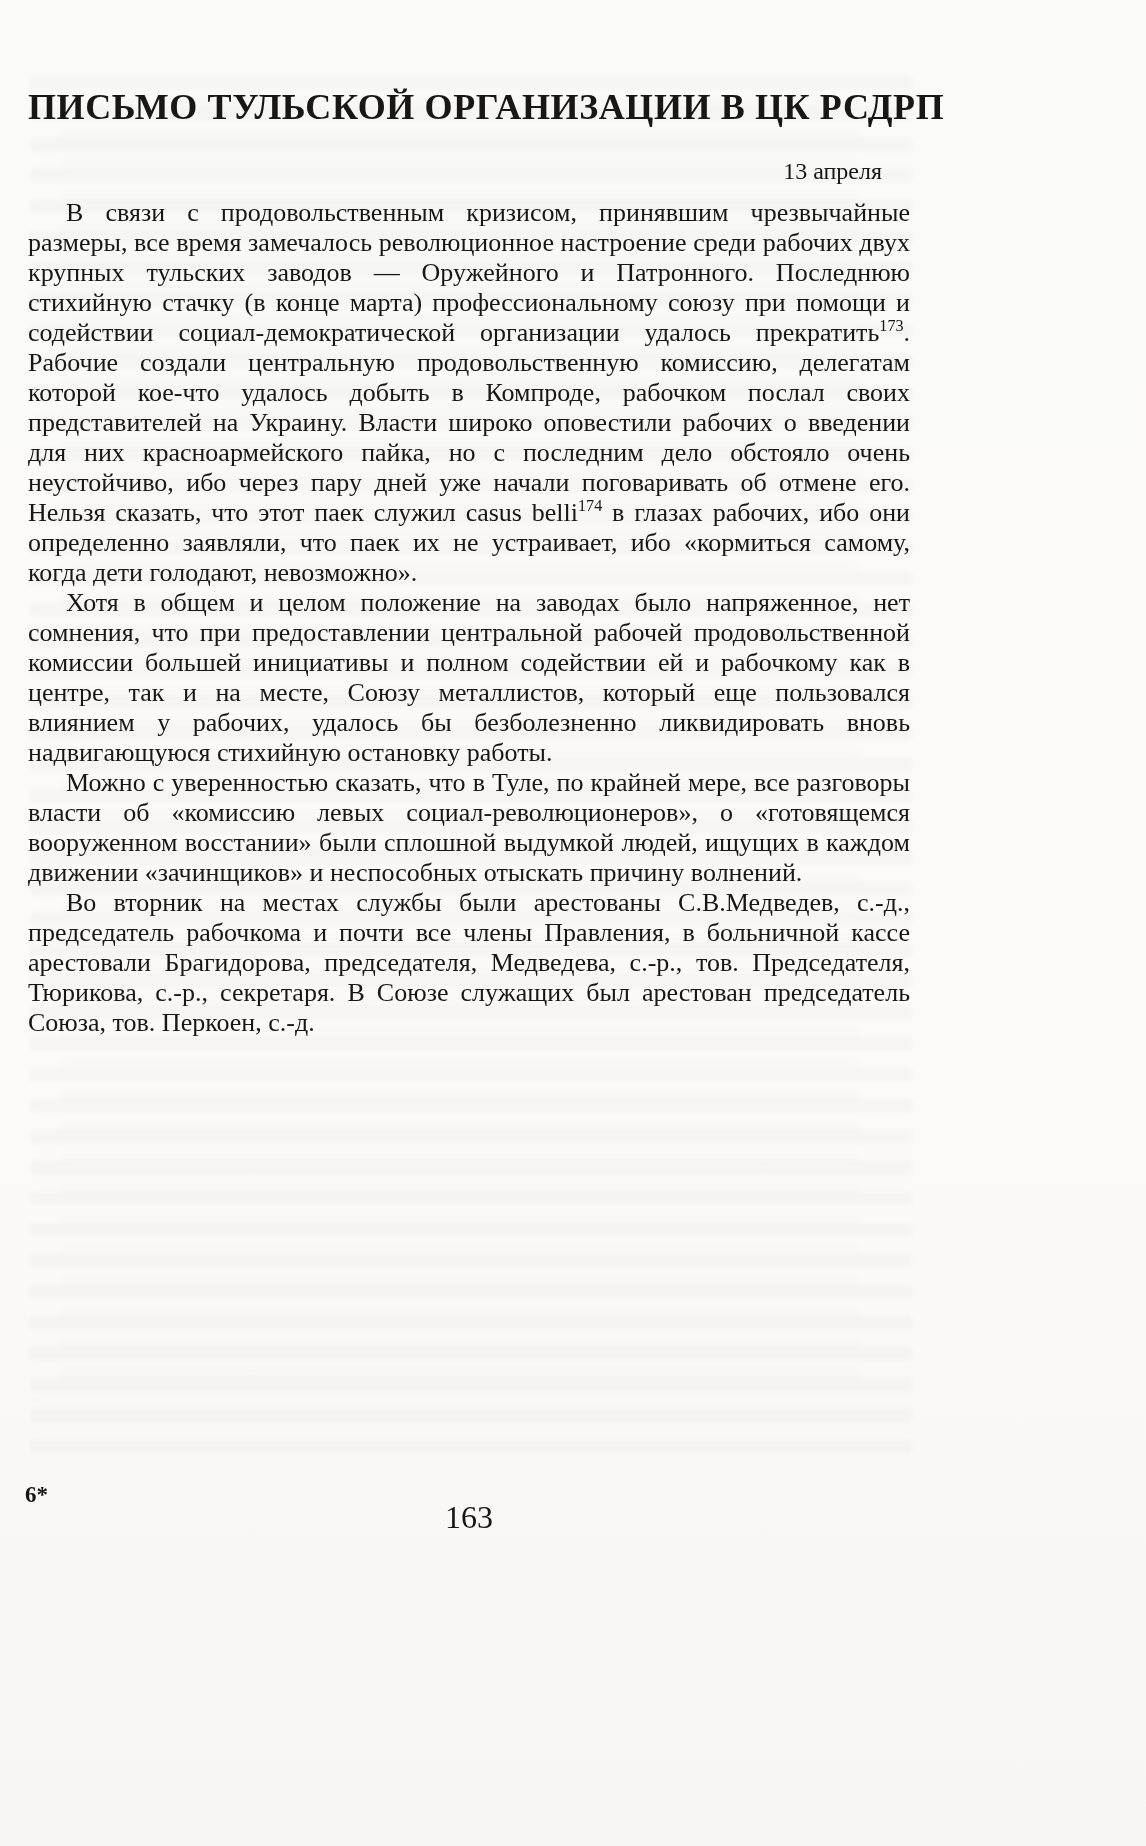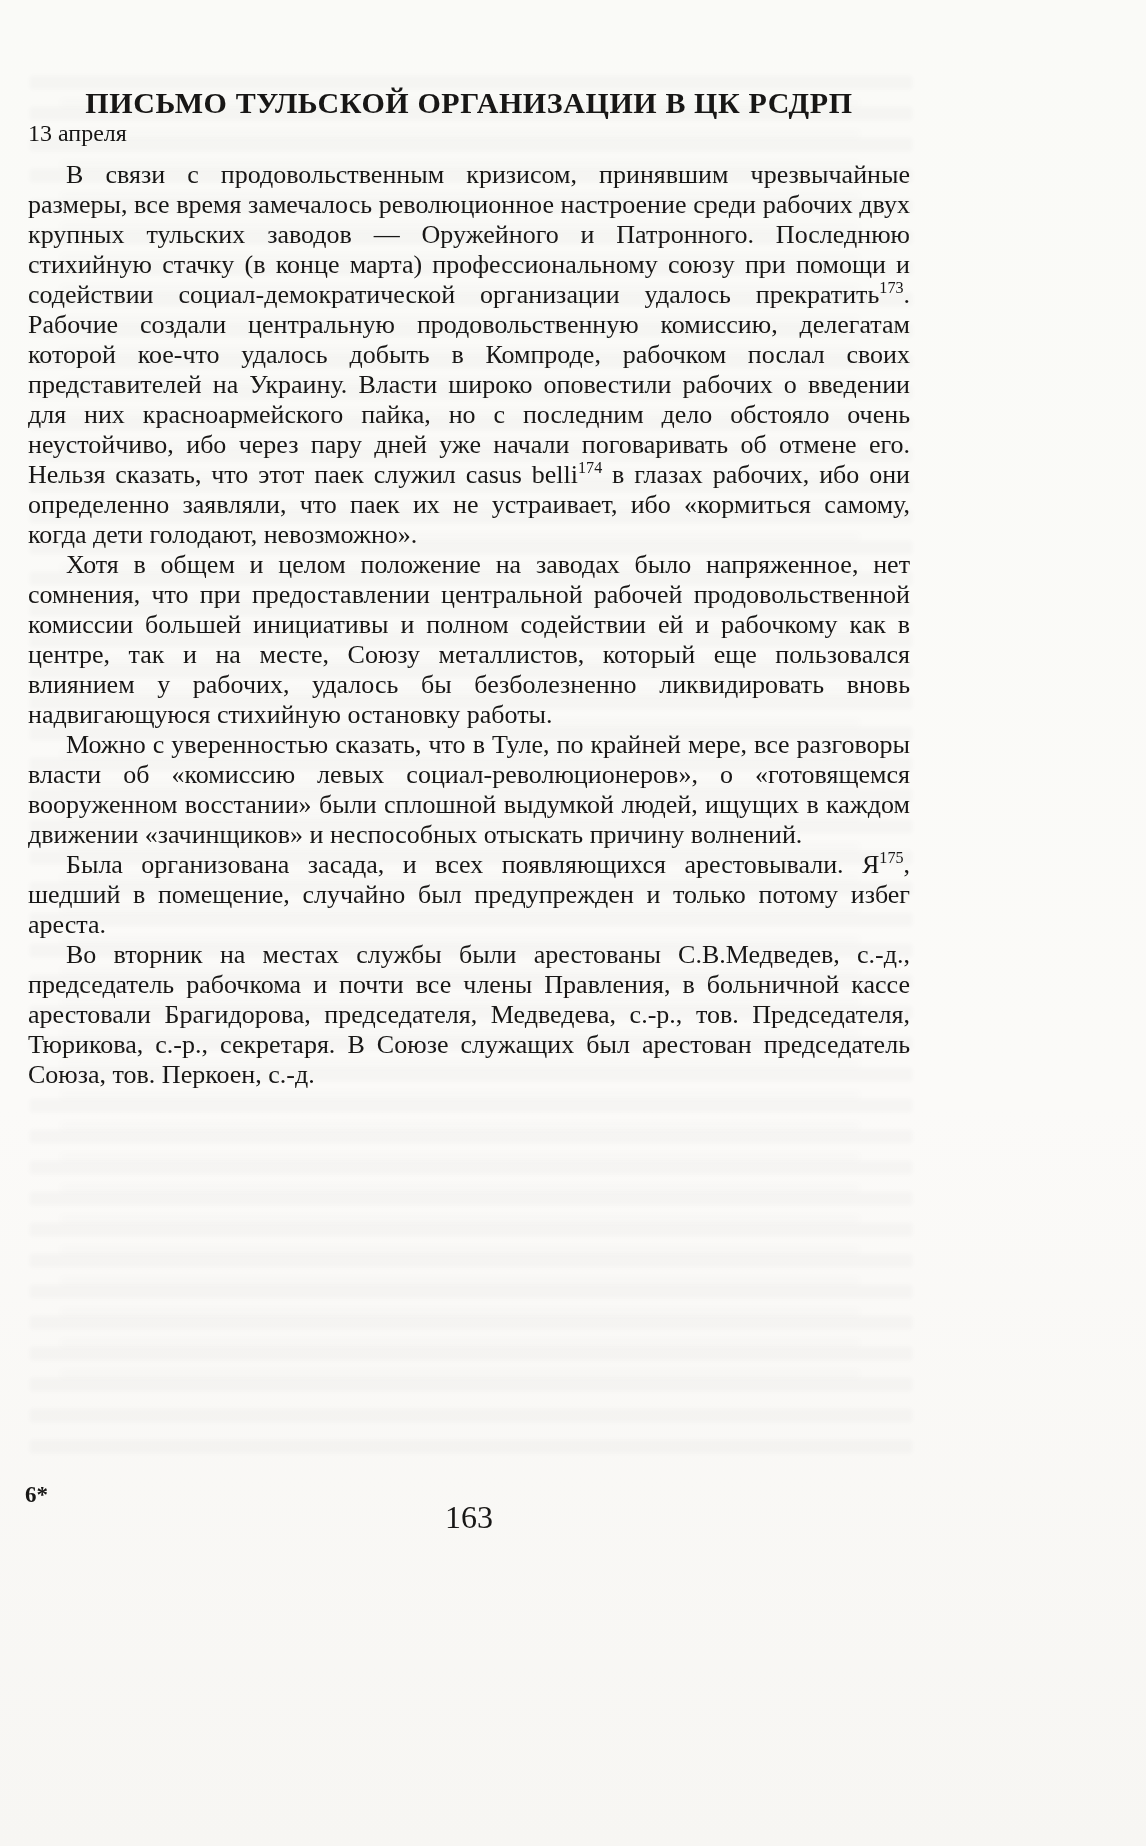--- a/index.html
+++ b/index.html
@@ -50,29 +50,29 @@
     pointer-events: none;
   }
   .content {
     position: absolute;
     left: 28px;
     top: 86px;
     width: 882px;
   }
   .title {
     margin: 0;
-    font-size: 30px;
+    font-size: 36px;
     font-weight: bold;
     letter-spacing: 0.6px;
-    text-align: center;
     white-space: nowrap;
   }
   .date {
+    margin-top: 30px;
     padding-right: 28px;
-    text-align: left;
+    text-align: right;
     font-size: 24px;
   }
   .body-text {
     margin-top: 13px;
     font-size: 26px;
     line-height: 30px;
     text-align: justify;
   }
   .body-text p {
     margin: 0;
@@ -106,20 +106,19 @@
   <div class="ghost"></div>
   <div class="ghost2"></div>
 
   <div class="content">
     <h1 class="title">ПИСЬМО ТУЛЬСКОЙ ОРГАНИЗАЦИИ В ЦК РСДРП</h1>
     <div class="date">13 апреля</div>
     <div class="body-text">
       <p><span>В связи с продовольственным кризисом, принявшим чрезвычайные размеры, все время замечалось революционное настроение среди рабочих двух крупных тульских заводов — Оружейного и Патронного. Последнюю стихийную стачку (в конце марта) профессиональному союзу при помощи и содействии социал-демократической организации удалось прекратить</span><sup>173</sup><span>. Рабочие создали центральную продовольственную комиссию, делегатам которой кое-что удалось добыть в Компроде, рабочком послал своих представителей на Украину. Власти широко оповестили рабочих о введении для них красноармейского пайка, но с последним дело обстояло очень неустойчиво, ибо через пару дней уже начали поговаривать об отмене его. Нельзя сказать, что этот паек служил casus belli</span><sup>174</sup><span> в глазах рабочих, ибо они определенно заявляли, что паек их не устраивает, ибо «кормиться самому, когда дети голодают, невозможно».</span></p>
       <p><span>Хотя в общем и целом положение на заводах было напряженное, нет сомнения, что при предоставлении центральной рабочей продовольственной комиссии большей инициативы и полном содействии ей и рабочкому как в центре, так и на месте, Союзу металлистов, который еще пользовался влиянием у рабочих, удалось бы безболезненно ликвидировать вновь надвигающуюся стихийную остановку работы.</span></p>
       <p><span>Можно с уверенностью сказать, что в Туле, по крайней мере, все разговоры власти об «комиссию левых социал-революционеров», о «готовящемся вооруженном восстании» были сплошной выдумкой людей, ищущих в каждом движении «зачинщиков» и неспособных отыскать причину волнений.</span></p>
-      <p><span>Была организована засада, и всех появляющихся арестовывали. Я</span><sup>175</sup><span>, шедший в помещение, случайно был предупрежден и только потому избег ареста.</span></p>
       <p><span>Во вторник на местах службы были арестованы С.В.Медведев, с.-д., председатель рабочкома и почти все члены Правления, в больничной кассе арестовали Брагидорова, председателя, Медведева, с.-р., тов. Председателя, Тюрикова, с.-р., секретаря. В Союзе служащих был арестован председатель Союза, тов. Перкоен, с.-д.</span></p>
     </div>
   </div>
 
   <div class="footer-mark">6*</div>
   <div class="page-number">163</div>
 </div>
 
 </body></html>

